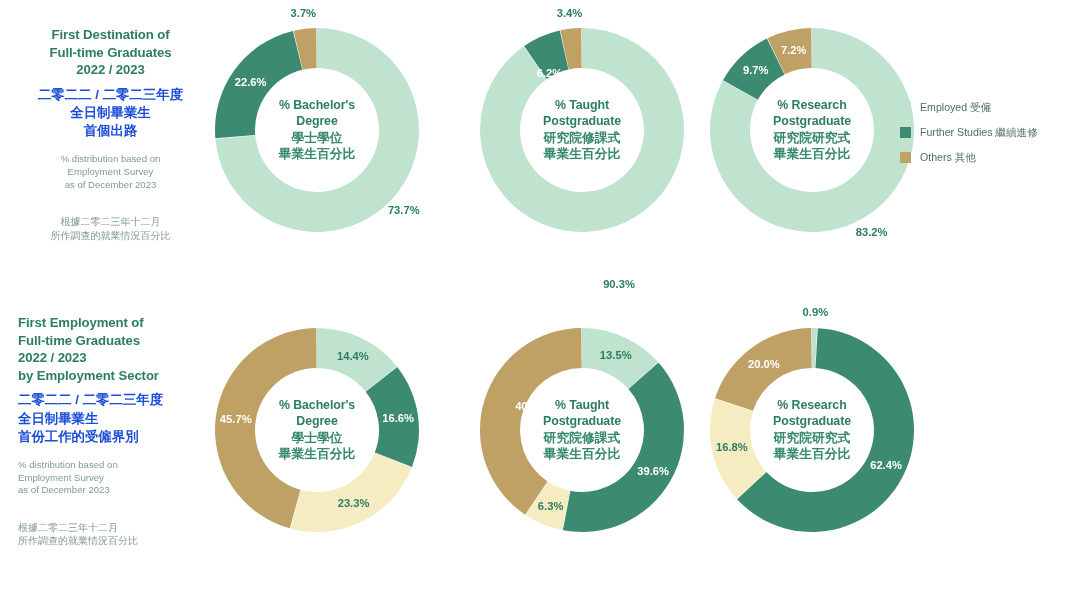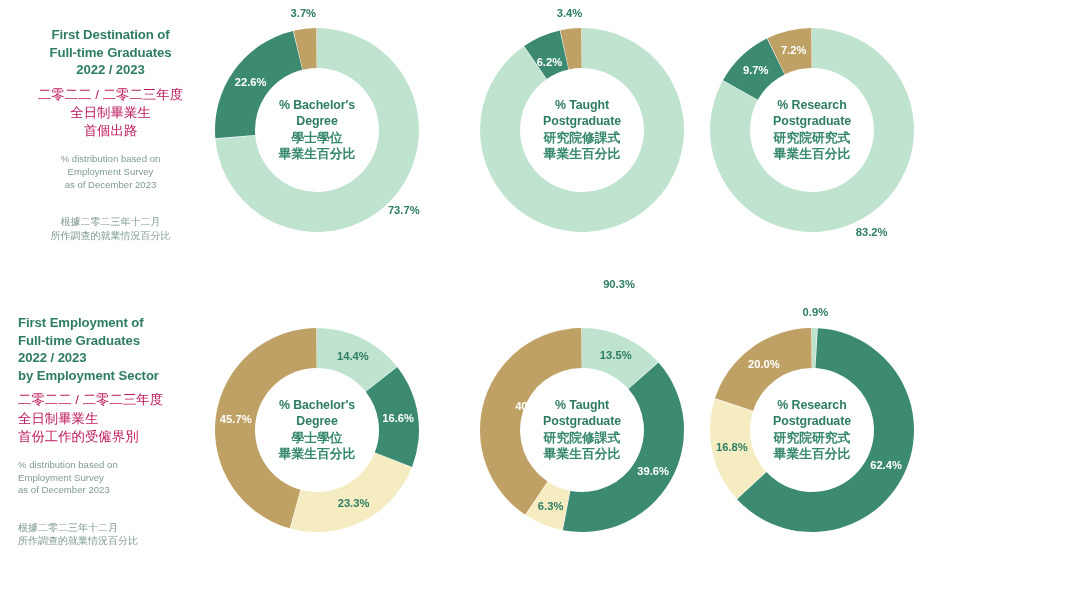--- a/index.html
+++ b/index.html
@@ -36,23 +36,23 @@
   .title-en {
     font-size: 13.2px;
     font-weight: bold;
     line-height: 17.6px;
     color: #2e7d62;
     letter-spacing: -0.1px;
   }
   .title-zh {
     margin-top: 7px;
     font-size: 13.4px;
-    font-weight: normal;
+    font-weight: bold;
     line-height: 18.2px;
-    color: #be185d;
+    color: #1d4ed8;
   }
   .note-en {
     margin-top: 13px;
     font-size: 9.6px;
     line-height: 12.6px;
     color: #7f9b91;
     font-weight: normal;
   }
   .note-zh {
     margin-top: 24px;
@@ -170,38 +170,52 @@
       <svg class="donut-svg" viewBox="0 0 224 224">
         <path d="M 112 10 A 102 102 0 1 1 53.576027640109025 28.38995602386818 L 76.4873893498702 61.17820856352772 A 62 62 0 1 0 112 50 Z" fill="#bfe3ce"></path>
         <path d="M 54.0878592183397 28.03462648159565 A 102 102 0 0 1 89.74547641728154 12.457365013245564 L 98.47274056736721 51.493692459031614 A 62 62 0 0 0 76.79850266212804 60.96222393979344 Z" fill="#3d8a73"></path>
         <path d="M 90.35395920938412 12.323277952718612 A 102 102 0 0 1 111.37692133215074 10.001903091412174 L 111.6212659077779 50.00115678105446 A 62 62 0 0 0 98.84260265668446 51.412188559495625 Z" fill="#bfa065"></path>
       </svg>
       <div class="donut-center">
         <div class="center-en">% Taught<br>Postgraduate</div>
         <div class="center-zh">研究院修課式<br>畢業生百分比</div>
       </div>
       <div class="pct-label pct-dark" style="left: 149px; top: 224.663px; margin-top: 41px;">90.3%</div>
-      <div class="pct-label pct-white" style="left: 79.4031px; top: 44px;">6.2%</div>
+      <div class="pct-label pct-white" style="left: 79.4031px; top: 55px;">6.2%</div>
       <div class="pct-label pct-dark" style="left: 99.4073px; top: -5.32615px;">3.4%</div>
     </div>
   <div class="donut-wrap donut-3">
       <svg class="donut-svg" viewBox="0 0 224 224">
         <path d="M 112 10 A 102 102 0 1 1 22.67748956936991 62.7507448749732 L 57.7059250323621 82.06417825733665 A 62 62 0 1 0 112 50 Z" fill="#bfe3ce"></path>
         <path d="M 22.980000835824654 62.20602698307533 A 102 102 0 0 1 66.89596463103314 20.51433995737372 L 84.58382163847112 56.391069385854614 A 62 62 0 0 0 57.889804429618906 81.73307522500657 Z" fill="#3d8a73"></path>
         <path d="M 67.45565679072953 20.24052371523298 A 102 102 0 0 1 111.37692133215074 10.001903091412174 L 111.6212659077779 50.00115678105446 A 62 62 0 0 0 84.92402667671796 56.22463206220044 Z" fill="#bfa065"></path>
       </svg>
       <div class="donut-center">
         <div class="center-en">% Research<br>Postgraduate</div>
         <div class="center-zh">研究院研究式<br>畢業生百分比</div>
       </div>
       <div class="pct-label pct-dark" style="left: 171.694px; top: 213.787px;">83.2%</div>
       <div class="pct-label pct-white" style="left: 55.7247px; top: 52.3586px;">9.7%</div>
       <div class="pct-label pct-white" style="left: 93.6279px; top: 32.0846px;">7.2%</div>
     </div>
 
+  <div class="legend" id="legend-destination">
+      <div class="legend-row">
+        <span class="legend-swatch" style="background: rgb(191, 227, 206);"></span>
+        <span class="legend-text">Employed 受僱</span>
+      </div>
+      <div class="legend-row">
+        <span class="legend-swatch" style="background: rgb(61, 138, 115);"></span>
+        <span class="legend-text">Further Studies 繼續進修</span>
+      </div>
+      <div class="legend-row">
+        <span class="legend-swatch" style="background: rgb(191, 160, 101);"></span>
+        <span class="legend-text">Others 其他</span>
+      </div>
+    </div>
 </div>
 
 <div class="section" id="section-first-employment">
   <div class="textblock">
     <div class="title-en">First Employment of<br>Full-time Graduates<br>2022 / 2023<br>by Employment Sector</div>
     <div class="title-zh">二零二二 / 二零二三年度<br>全日制畢業生<br>首份工作的受僱界別</div>
     <div class="note-en">% distribution based on<br>Employment Survey<br>as of December 2023</div>
     <div class="note-zh">根據二零二三年十二月<br>所作調查的就業情況百分比</div>
   </div>
 

